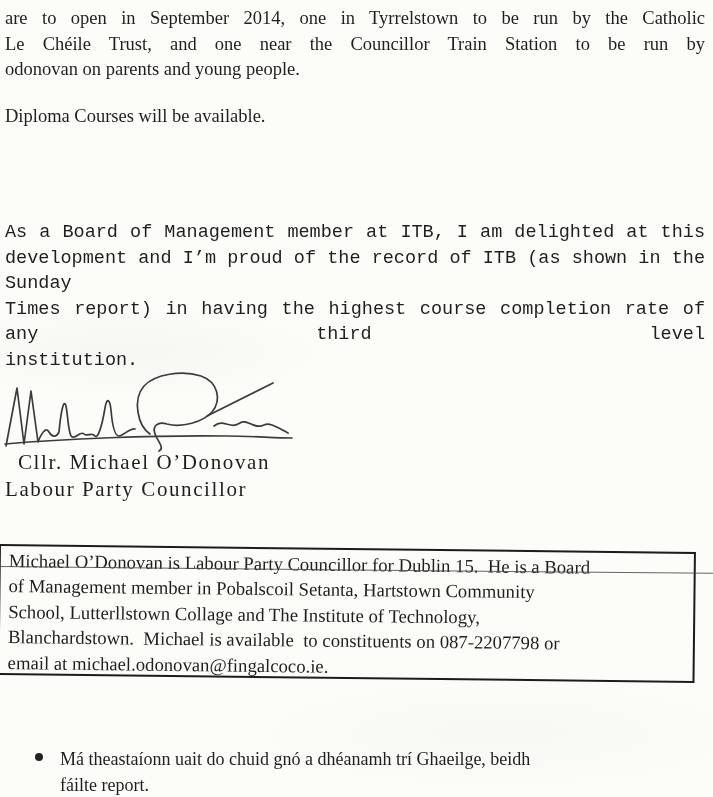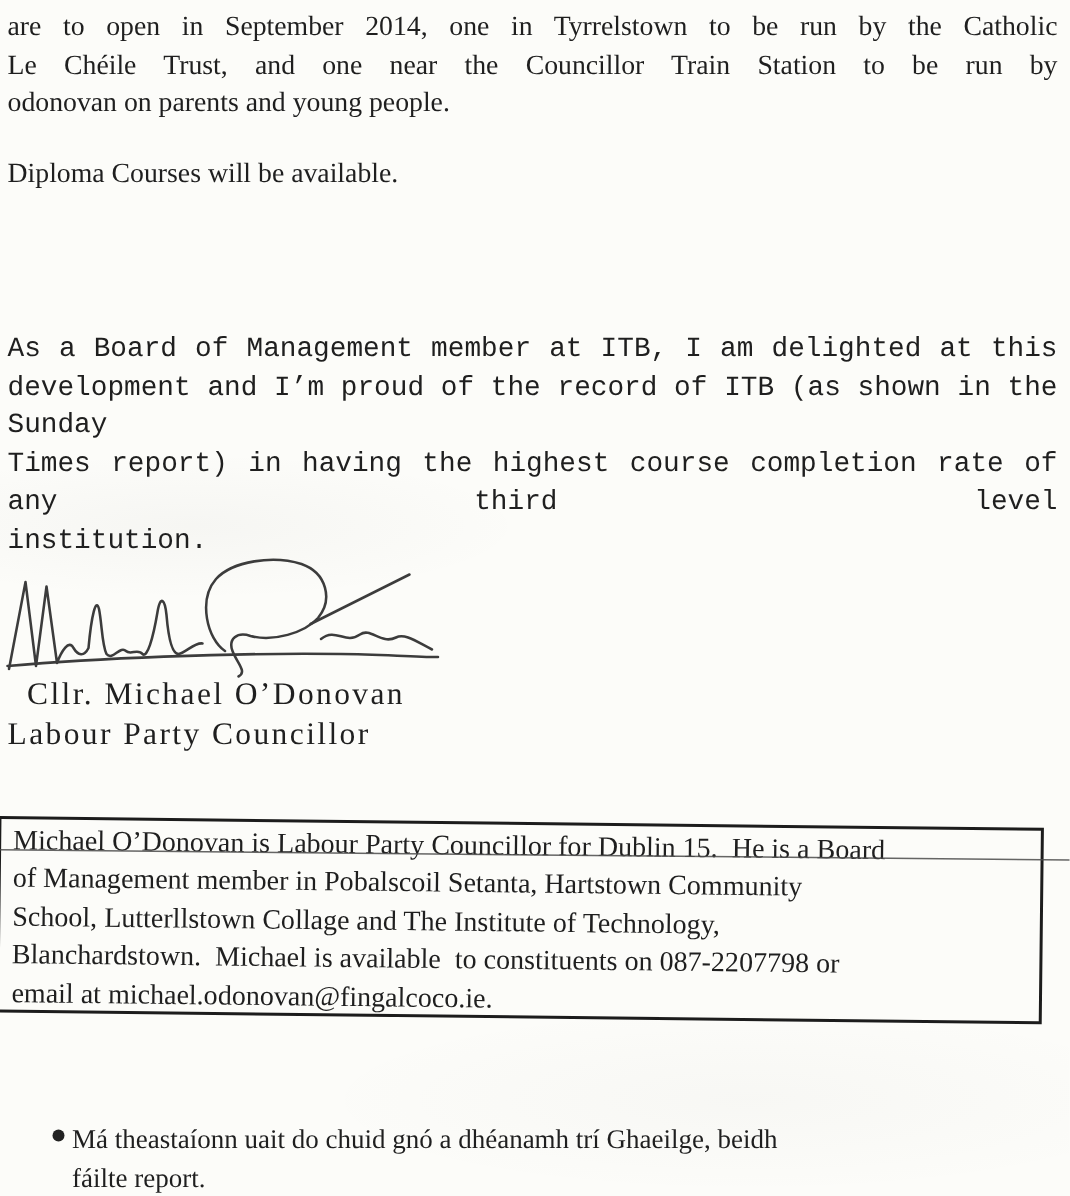--- a/index.html
+++ b/index.html
@@ -49,21 +49,21 @@
   }
   .bullet-row{position:absolute;left:0;top:746px;width:700px;}
   .bullet-marker{
     position:absolute;left:35px;top:7px;
     width:8px;height:8px;border-radius:50%;
     background:#222;
     color:transparent;overflow:hidden;
     font-size:8px;line-height:8px;
   }
   .bullet-text{
-    position:absolute;left:48px;top:0;width:600px;
+    position:absolute;left:60px;top:0;width:600px;
     font-size:18px;line-height:26px;
   }
 </style>
 </head>
 <body>
 
 <div class="page">
 
   <section class="para p1">
       <div class="line just">are to open in September 2014, one in Tyrrelstown to be run by the Catholic</div>

